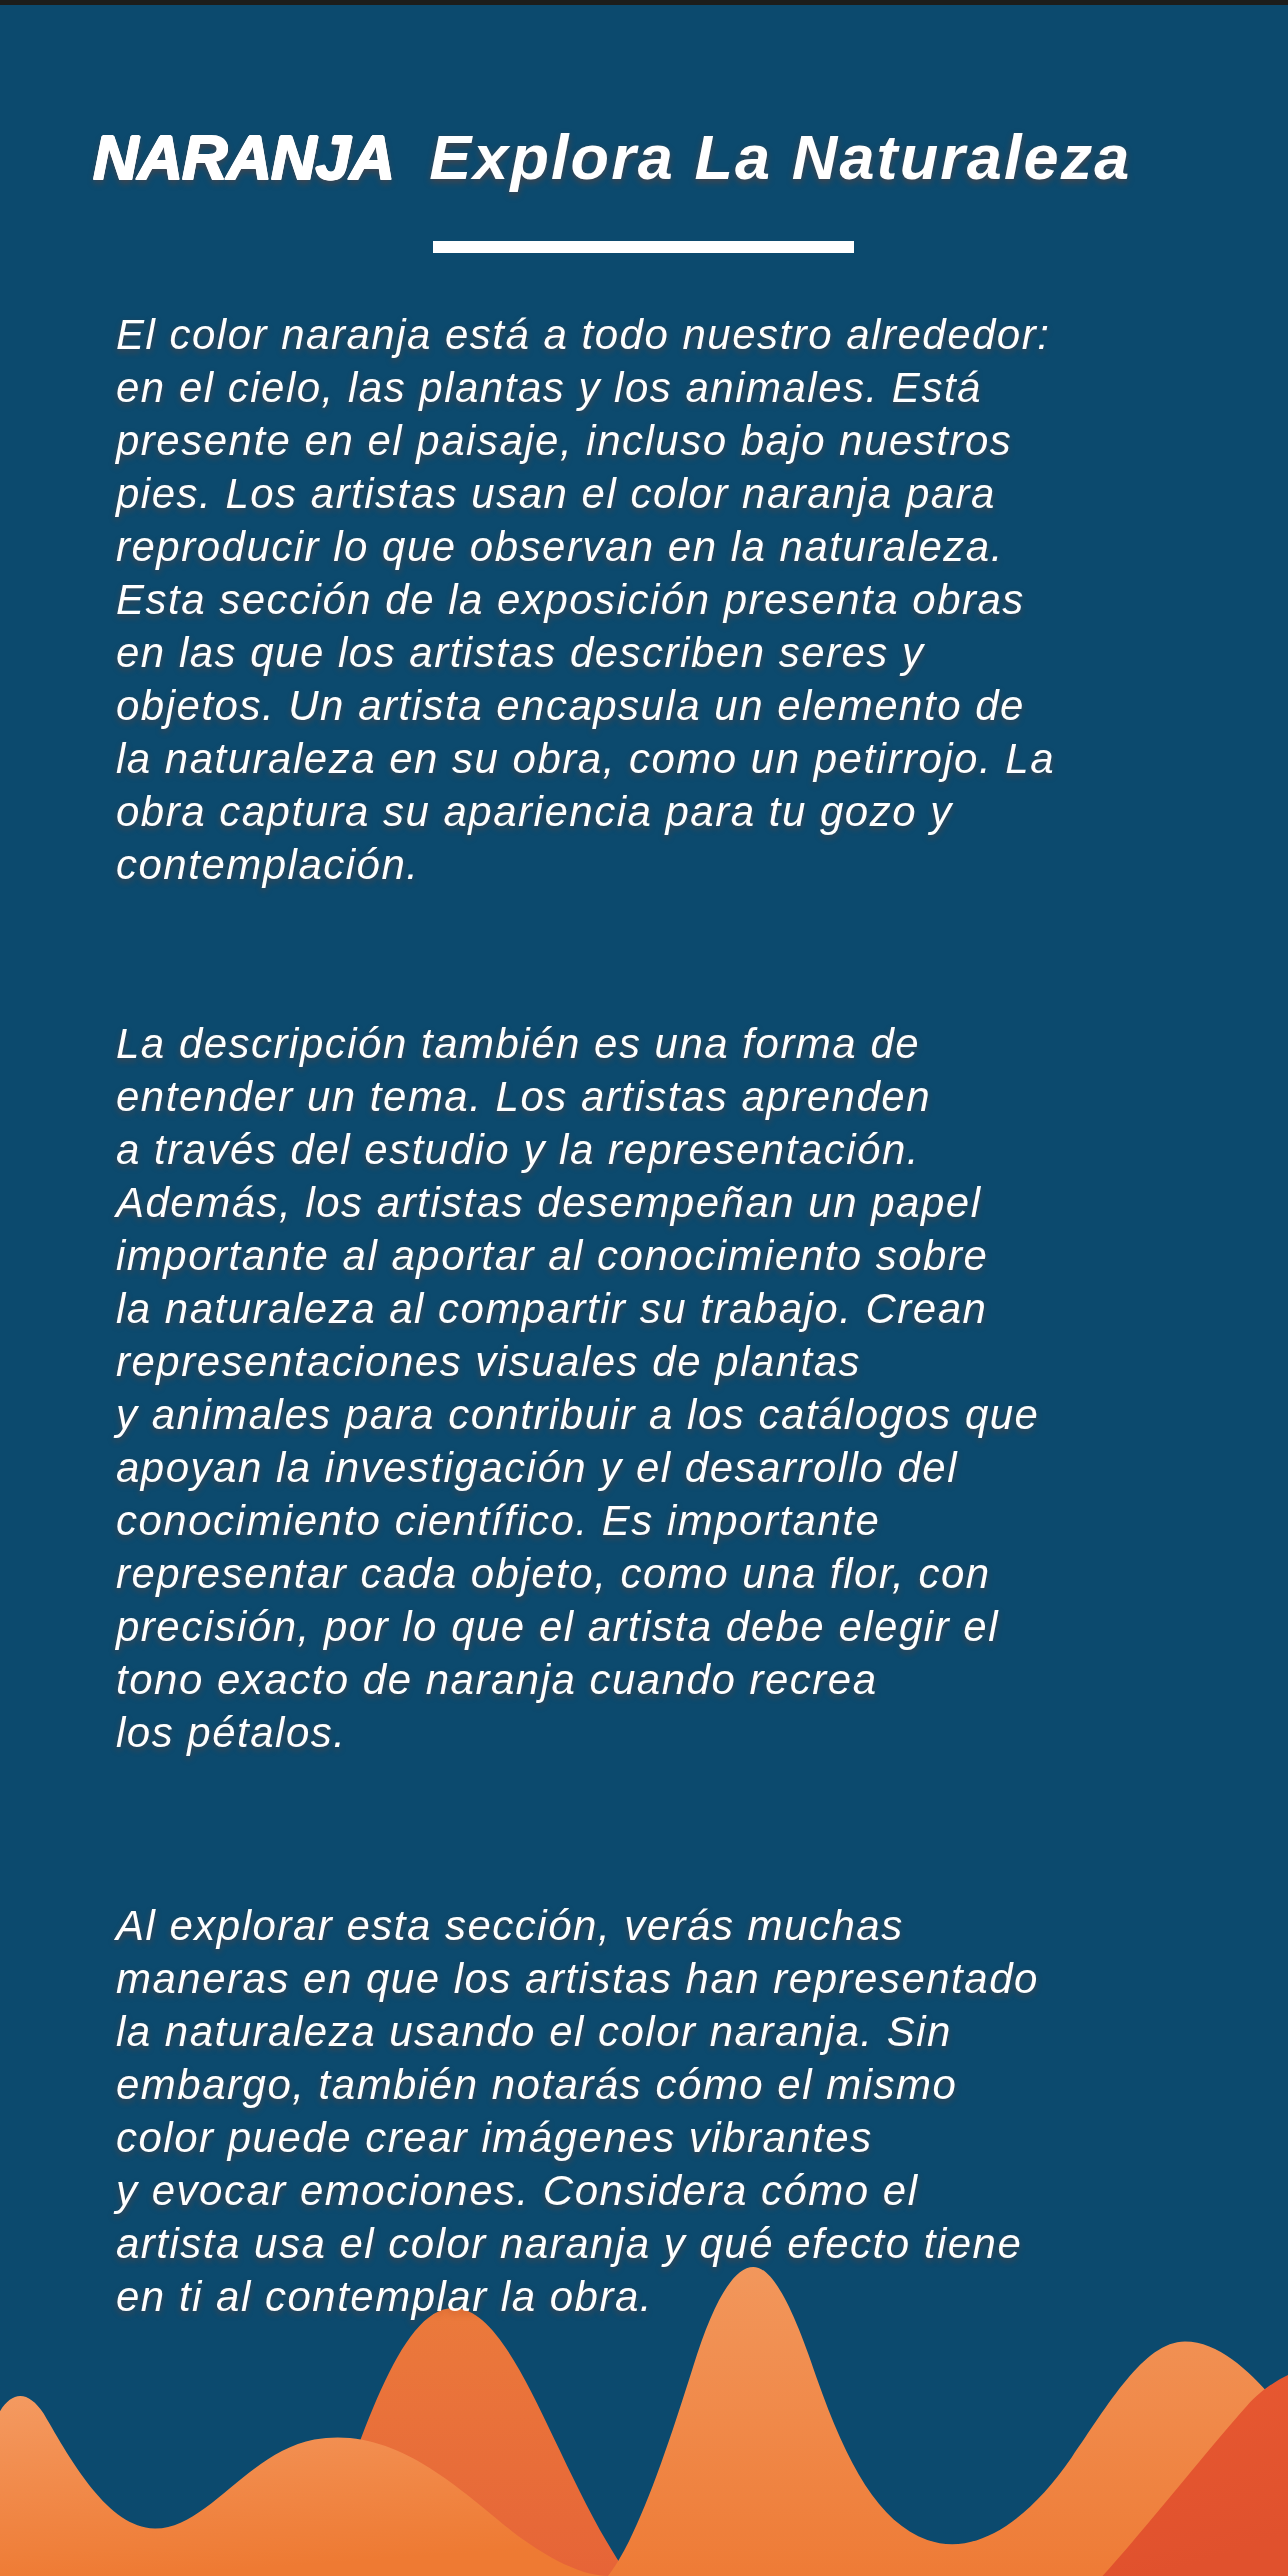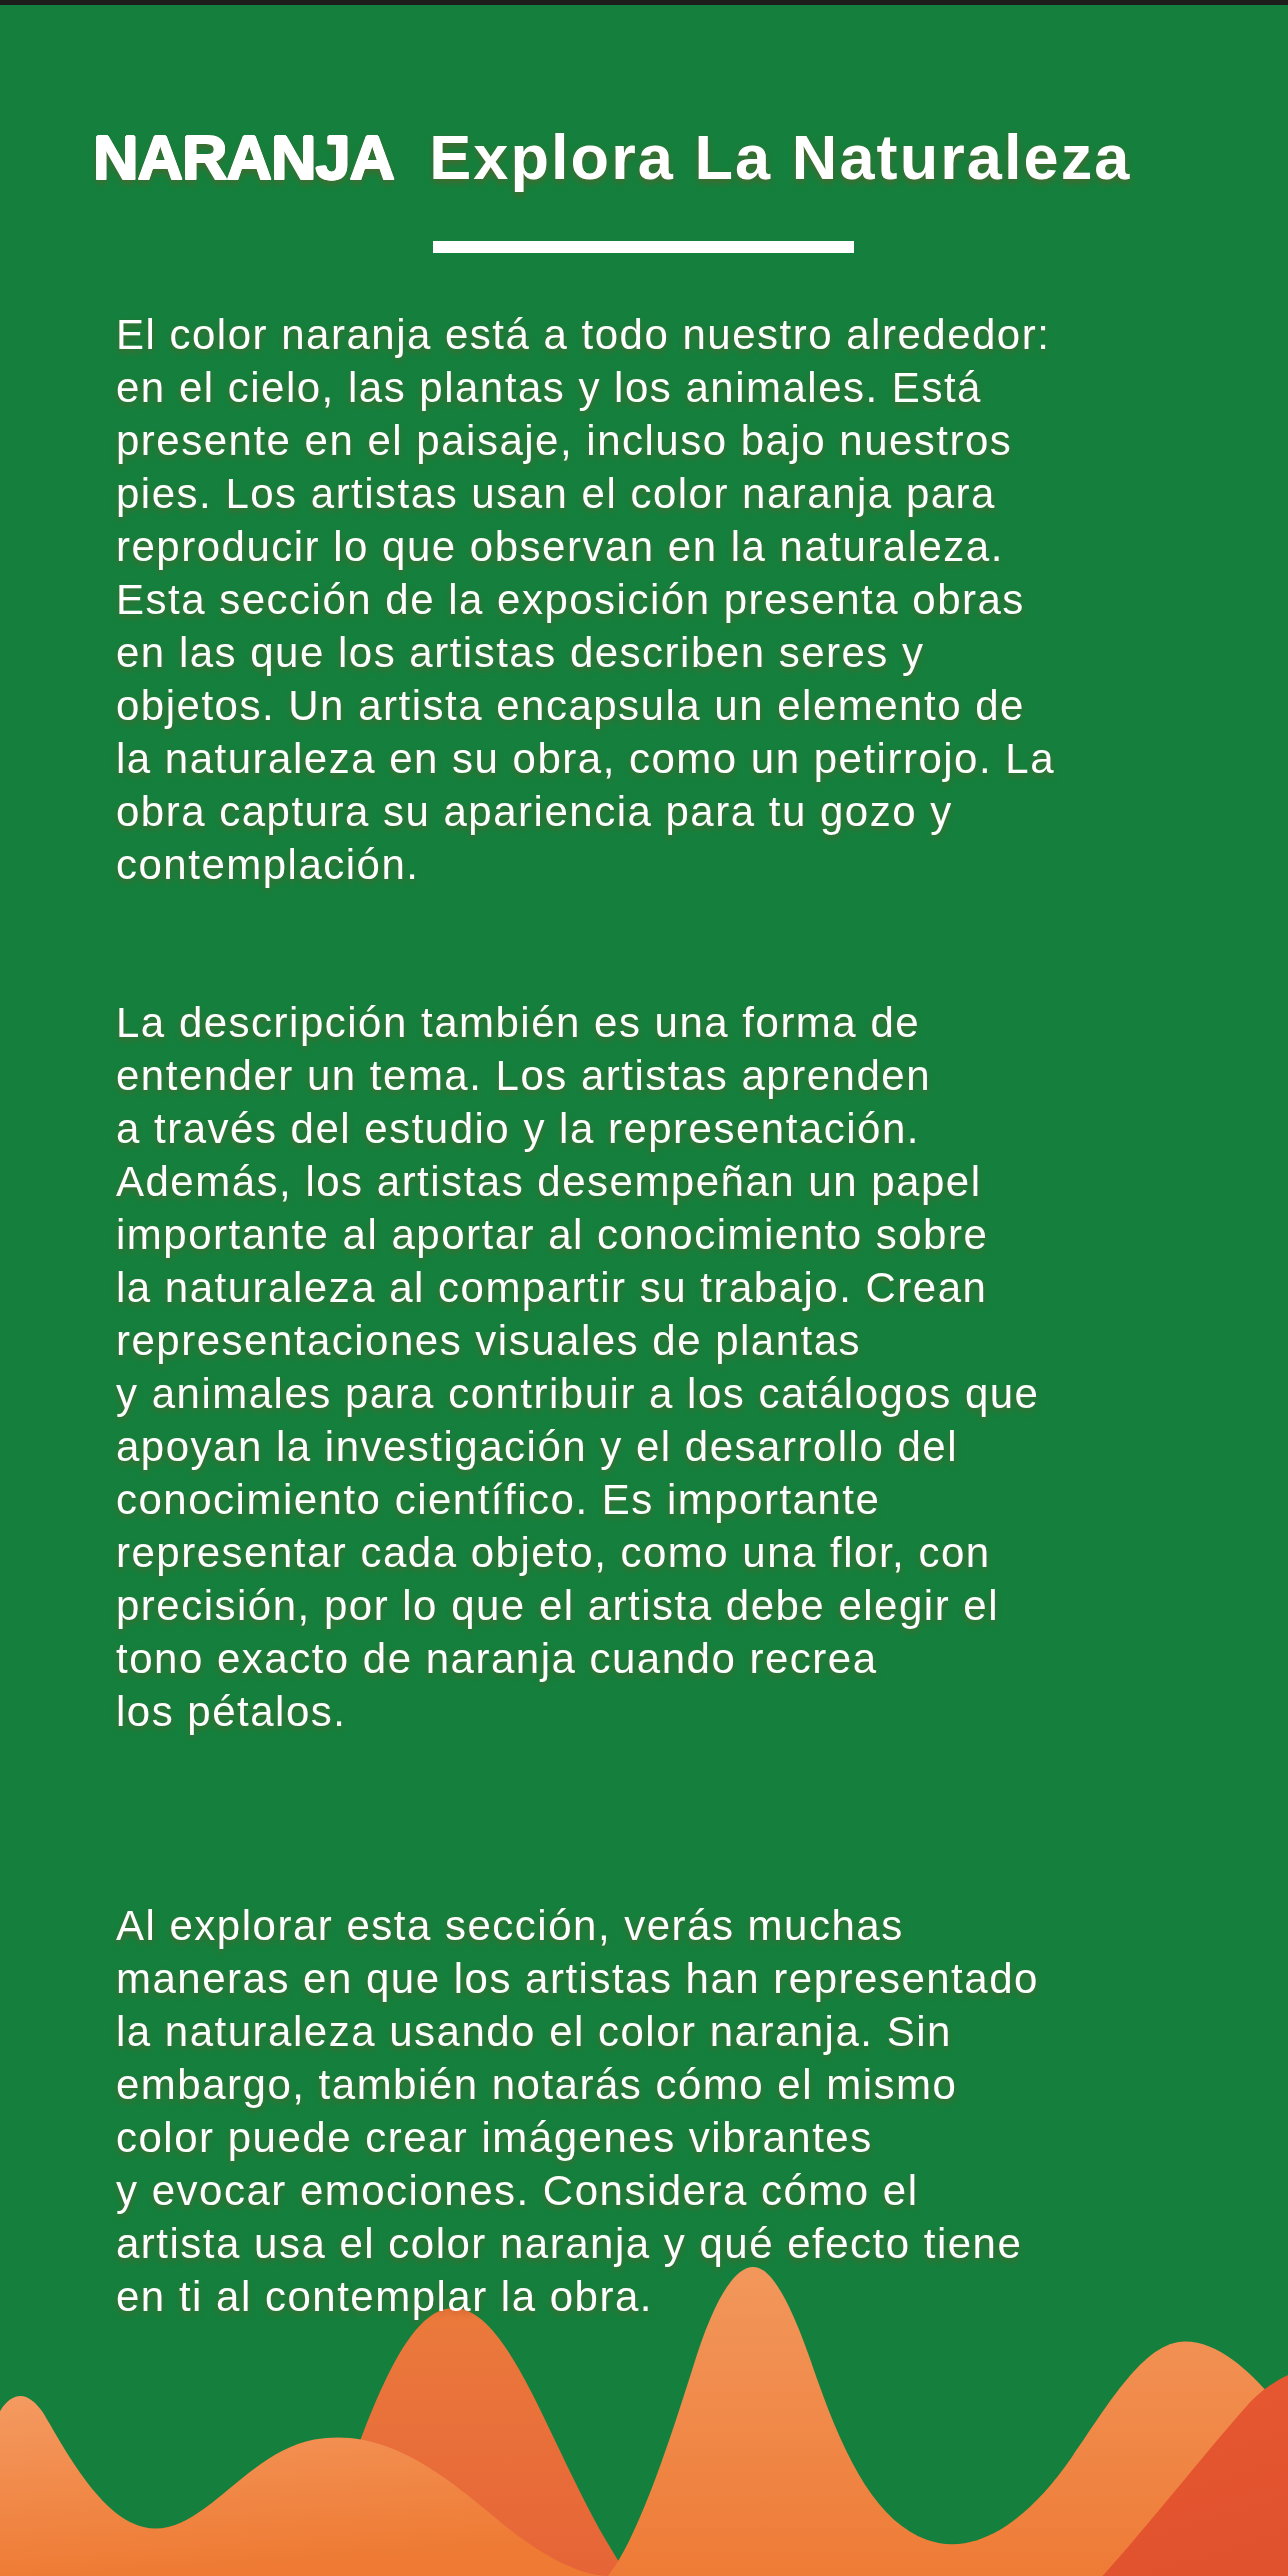--- a/index.html
+++ b/index.html
@@ -67,36 +67,36 @@
     margin: 0;
     color: #FFFFFF;
     font-size: 42px;
     line-height: 53px;
     letter-spacing: 1.5px;
     white-space: pre-line;
     text-shadow: 0 3.1px 6.2px rgba(163, 58, 18, 0.38);
     z-index: 2;
   }
   .para-1 { top: 308px; }
-  .para-2 { top: 996px; }
+  .para-2 { top: 1017px; }
   .para-3 { top: 1899px; }
   svg.waves {
     position: absolute;
     left: 0;
     bottom: 0;
     width: 1288px;
     height: 340px;
     display: block;
     z-index: 1;
   }
 </style>
 </head>
 <body>
 
-<div class="poster" style="background-color: #15803d;">
+<div class="poster" style="background-color: #0c4a6e; font-style: italic;">
 
   <div class="top-bar" style="background-color: rgb(29, 29, 27);"></div>
 
   <header class="panel-header">
     <h1 class="title">
       <span class="logo">NARANJA</span>
       <span class="title-rest">Explora La Naturaleza</span>
     </h1>
   </header>
 

